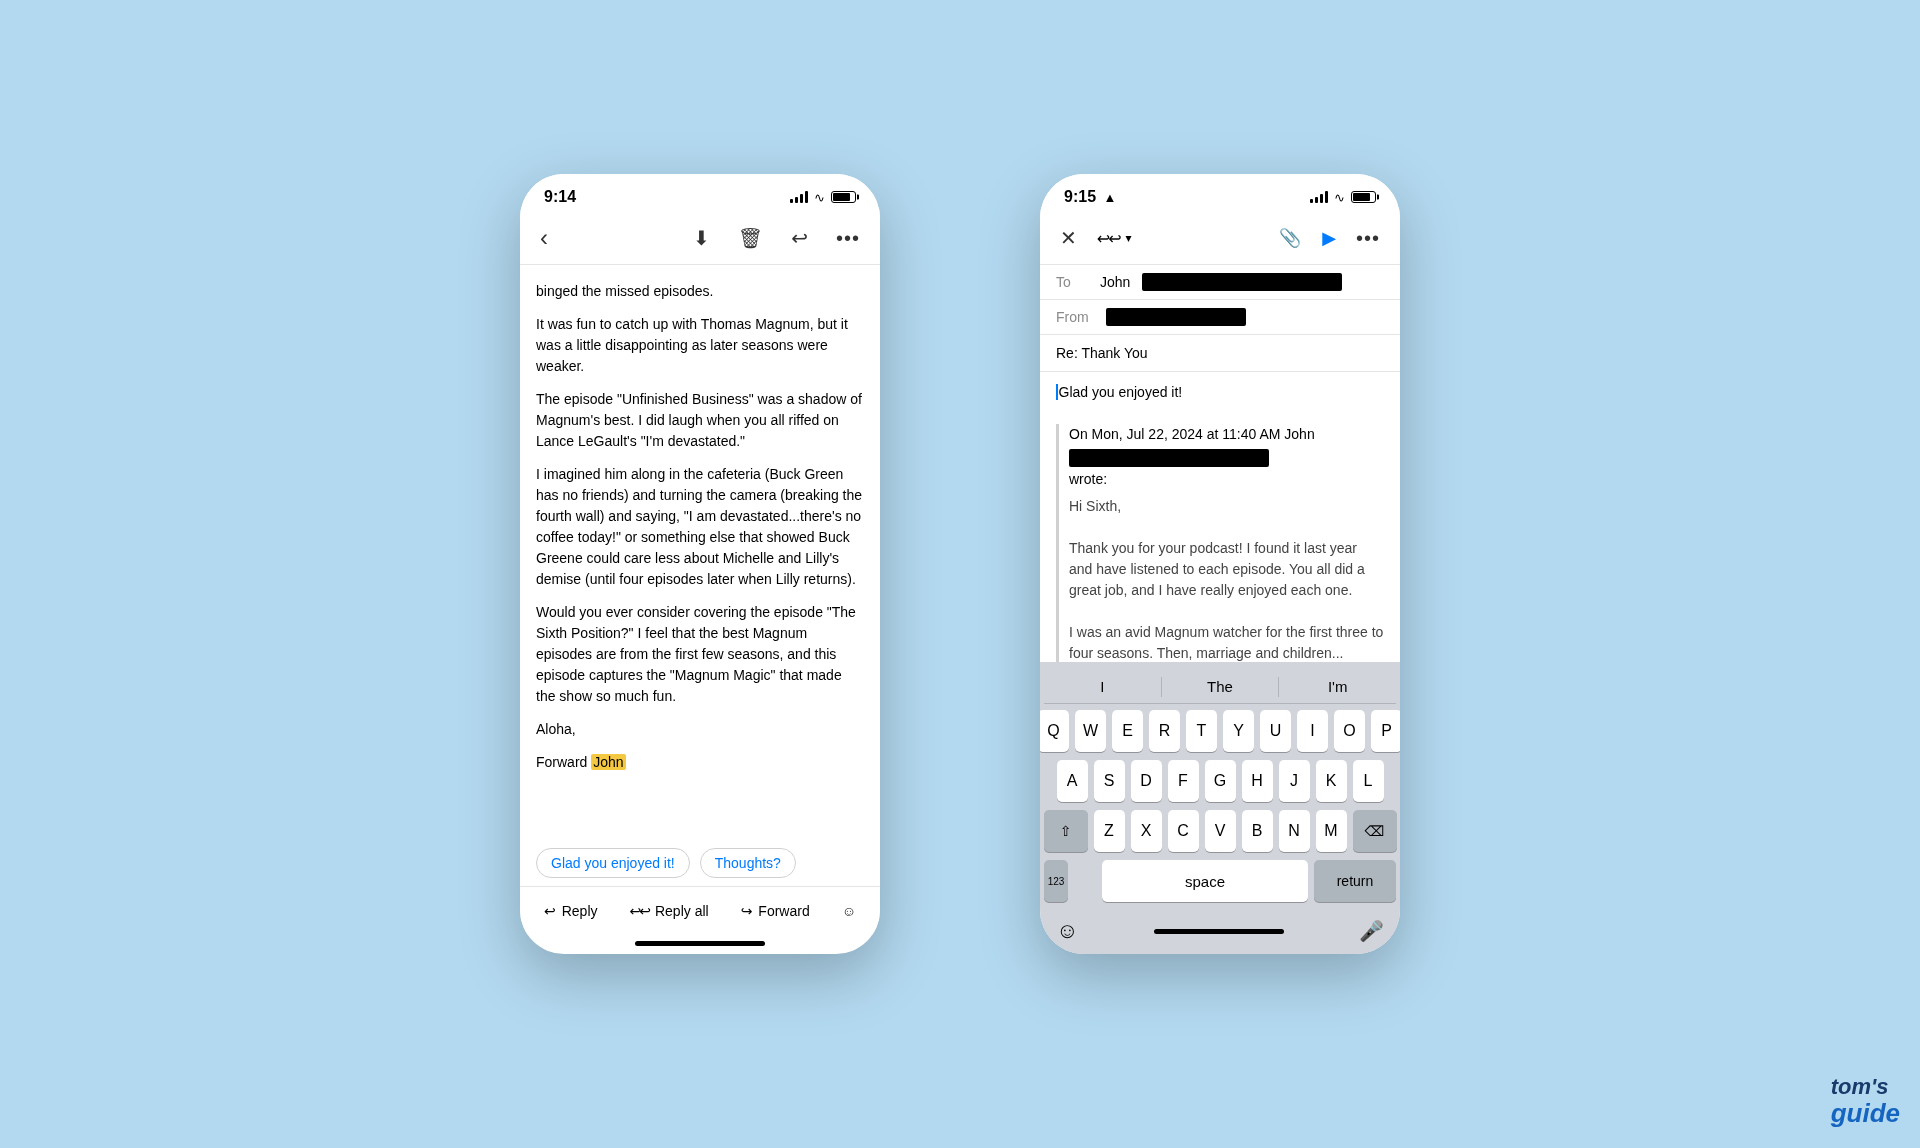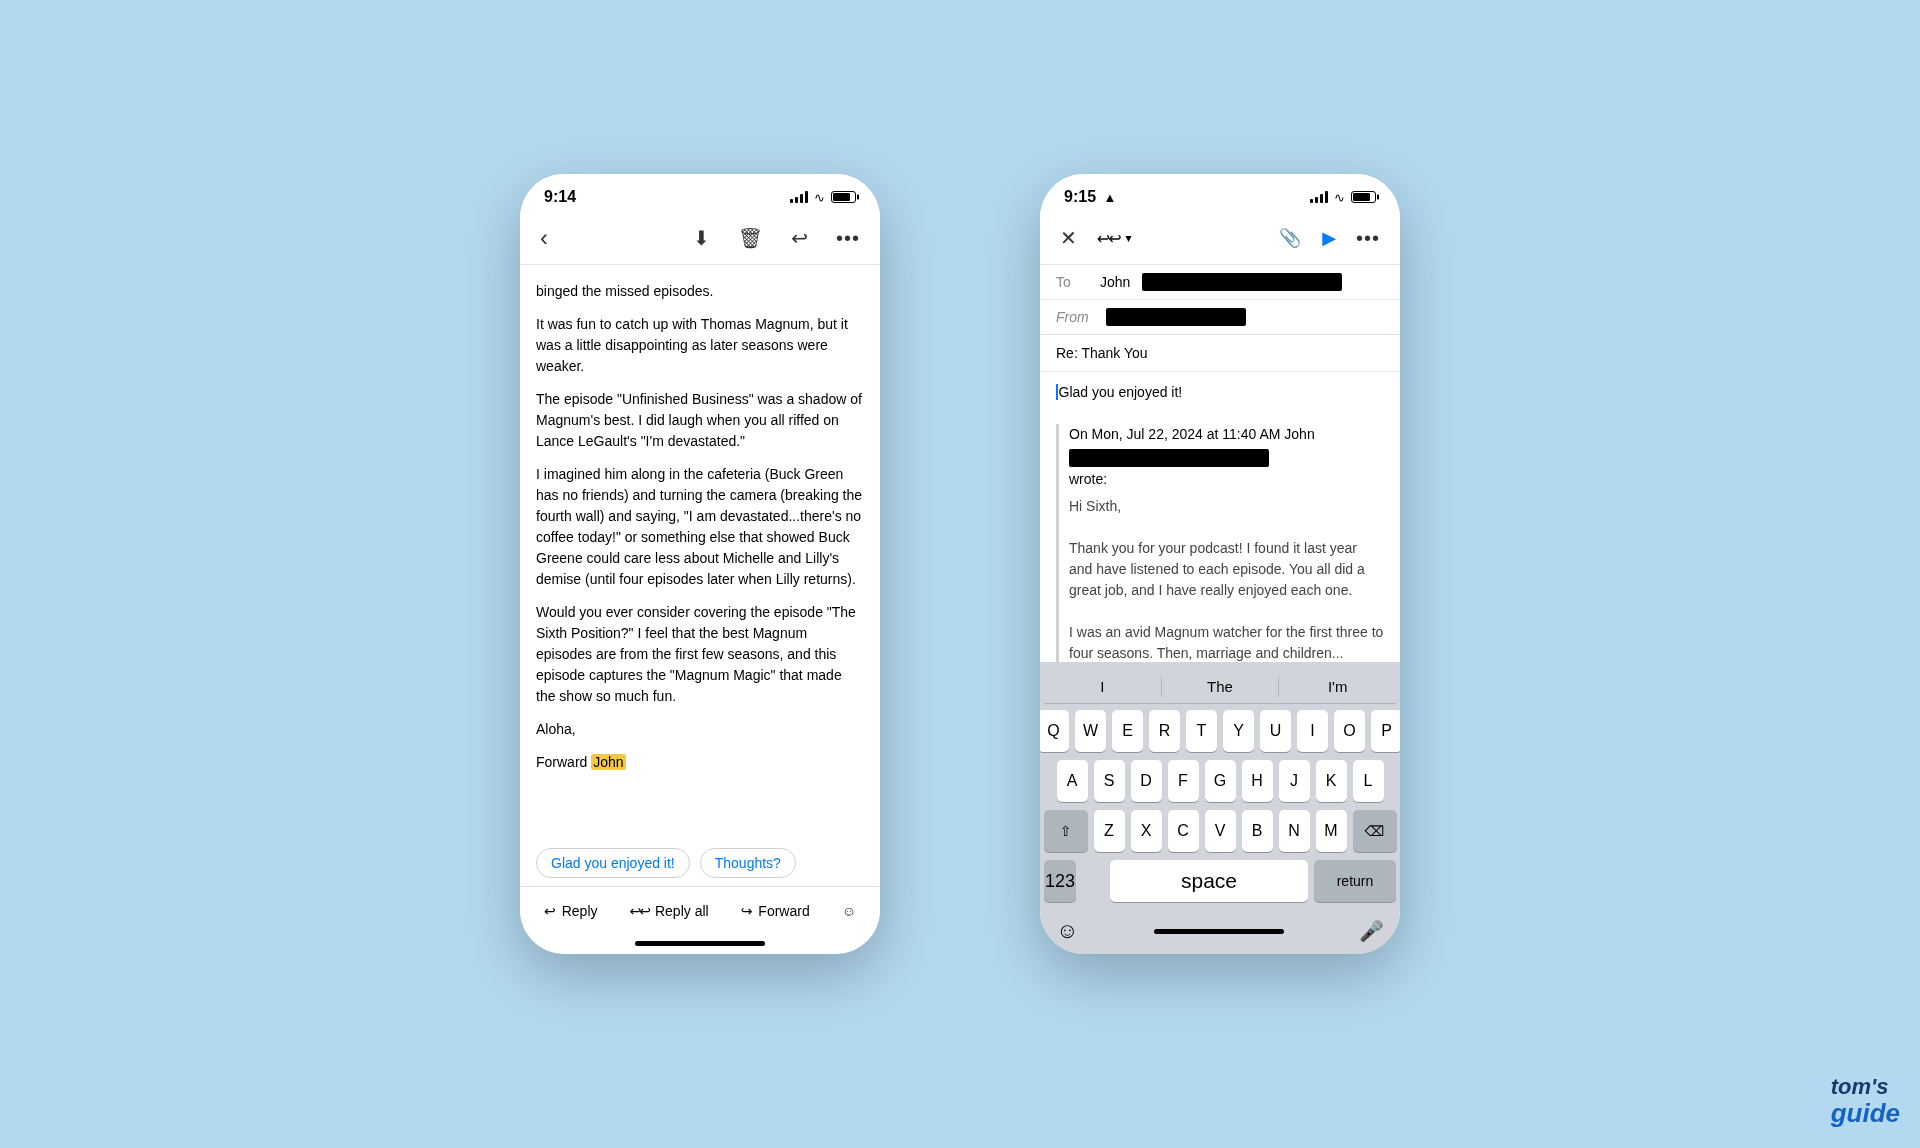--- a/index.html
+++ b/index.html
@@ -231,21 +231,20 @@
       gap: 4px;
     }
 
     .compose-from-row {
       display: flex;
       align-items: center;
       padding: 8px 16px;
       border-bottom: 1px solid #e5e5e5;
       flex-shrink: 0;
       gap: 10px;
-      font-style: italic;
     }
 
     .compose-label {
       font-size: 14px;
       color: #8a8a8a;
       min-width: 40px;
     }
 
     .redacted-block {
       background: #000;
@@ -358,32 +357,32 @@
       color: #000;
     }
 
     .key.wide {
       width: 44px;
       font-size: 14px;
     }
 
     .key.space {
       flex: 1;
-      font-size: 21px;
+      font-size: 15px;
       margin-left: 28px;
     }
 
     .key.return {
       width: 82px;
       font-size: 14px;
     }
 
     .key.nums {
-      width: 32px;
-      font-size: 18px;
+      width: 24px;
+      font-size: 10px;
     }
 
     .bottom-bar {
       display: flex;
       align-items: center;
       justify-content: space-between;
       background: #d1d5db;
       padding: 8px 12px 10px 12px;
     }
 

